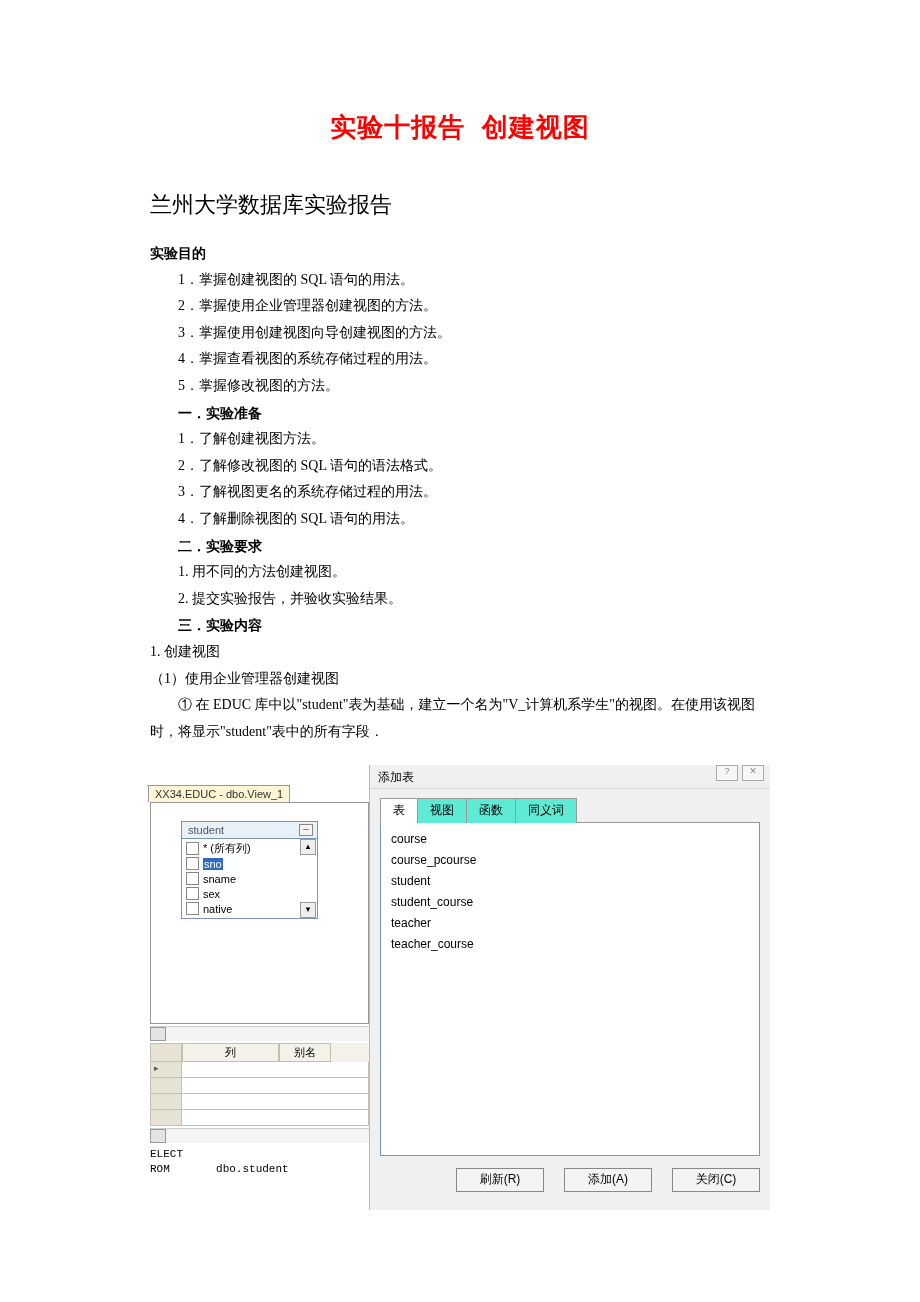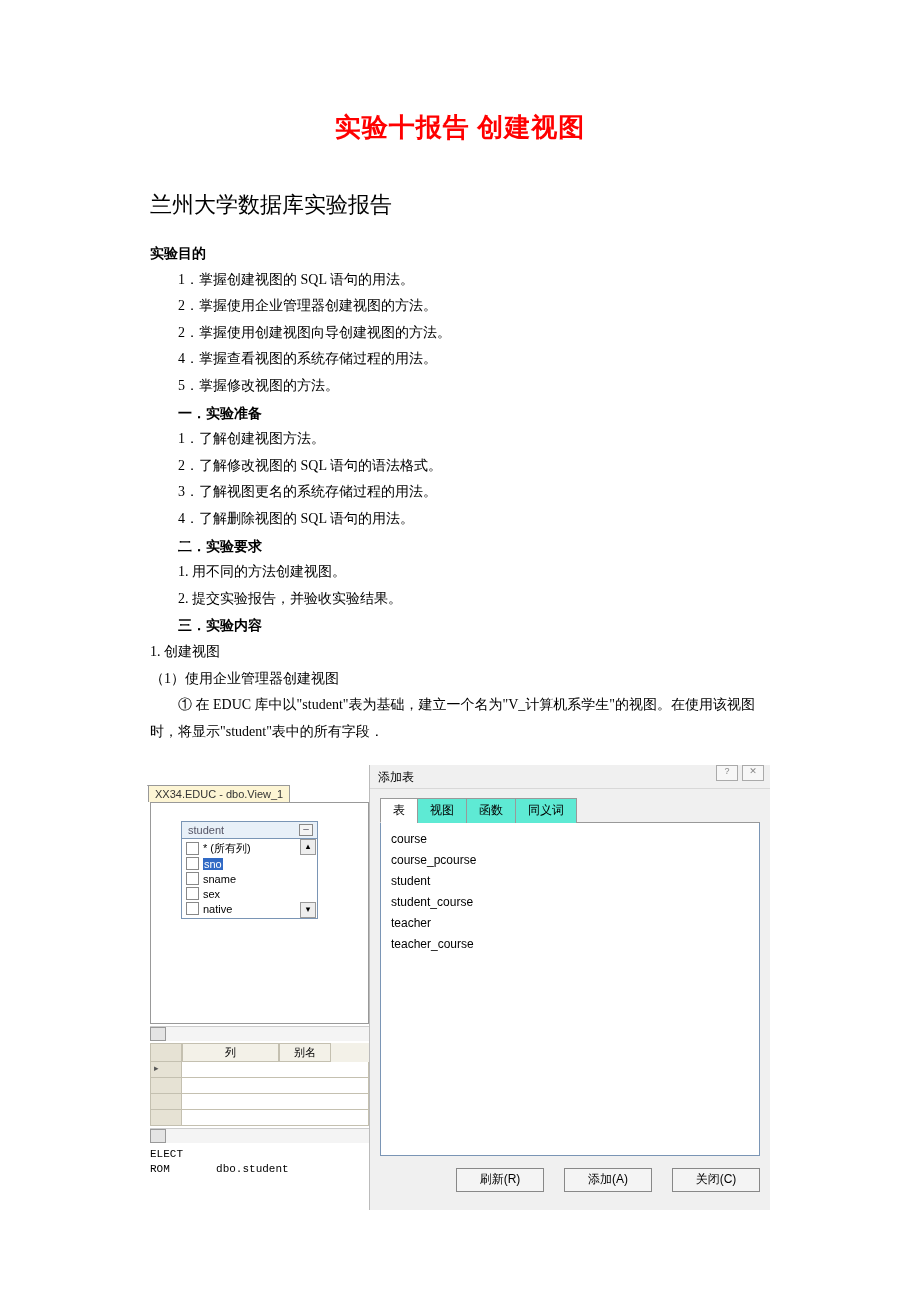--- a/index.html
+++ b/index.html
@@ -9,21 +9,21 @@
     font-family: "SimSun", "宋体", serif;
     width: 920px;
   }
   .page {
     padding: 110px 150px 60px 150px;
     box-sizing: border-box;
   }
   .title {
     text-align: center;
     color: #ff0000;
-    font-family: Liberation Serif, serif;
+    font-family: Liberation Mono, monospace;
     font-size: 26px;
     font-weight: bold;
     letter-spacing: 1px;
     margin-bottom: 45px;
   }
   .subtitle {
     text-align: left;
     font-family: Liberation Sans, sans-serif;
     font-size: 22px;
     margin-bottom: 20px;
@@ -286,21 +286,21 @@
 </head>
 <body>
 
 <div class="page">
   <div class="title">实验十报告 创建视图</div>
   <div class="subtitle">兰州大学数据库实验报告</div>
 
   <div class="section-heading">实验目的</div>
   <div class="body-text indent-1">1．掌握创建视图的 SQL 语句的用法。</div>
   <div class="body-text indent-1">2．掌握使用企业管理器创建视图的方法。</div>
-  <div class="body-text indent-1">2．掌握使用创建视图向导创建视图的方法。</div>
+  <div class="body-text indent-1">3．掌握使用创建视图向导创建视图的方法。</div>
   <div class="body-text indent-1">4．掌握查看视图的系统存储过程的用法。</div>
   <div class="body-text indent-1">5．掌握修改视图的方法。</div>
 
   <div class="section-heading indent-1">一．实验准备</div>
   <div class="body-text indent-1">1．了解创建视图方法。</div>
   <div class="body-text indent-1">2．了解修改视图的 SQL 语句的语法格式。</div>
   <div class="body-text indent-1">3．了解视图更名的系统存储过程的用法。</div>
   <div class="body-text indent-1">4．了解删除视图的 SQL 语句的用法。</div>
 
   <div class="section-heading indent-1">二．实验要求</div>

